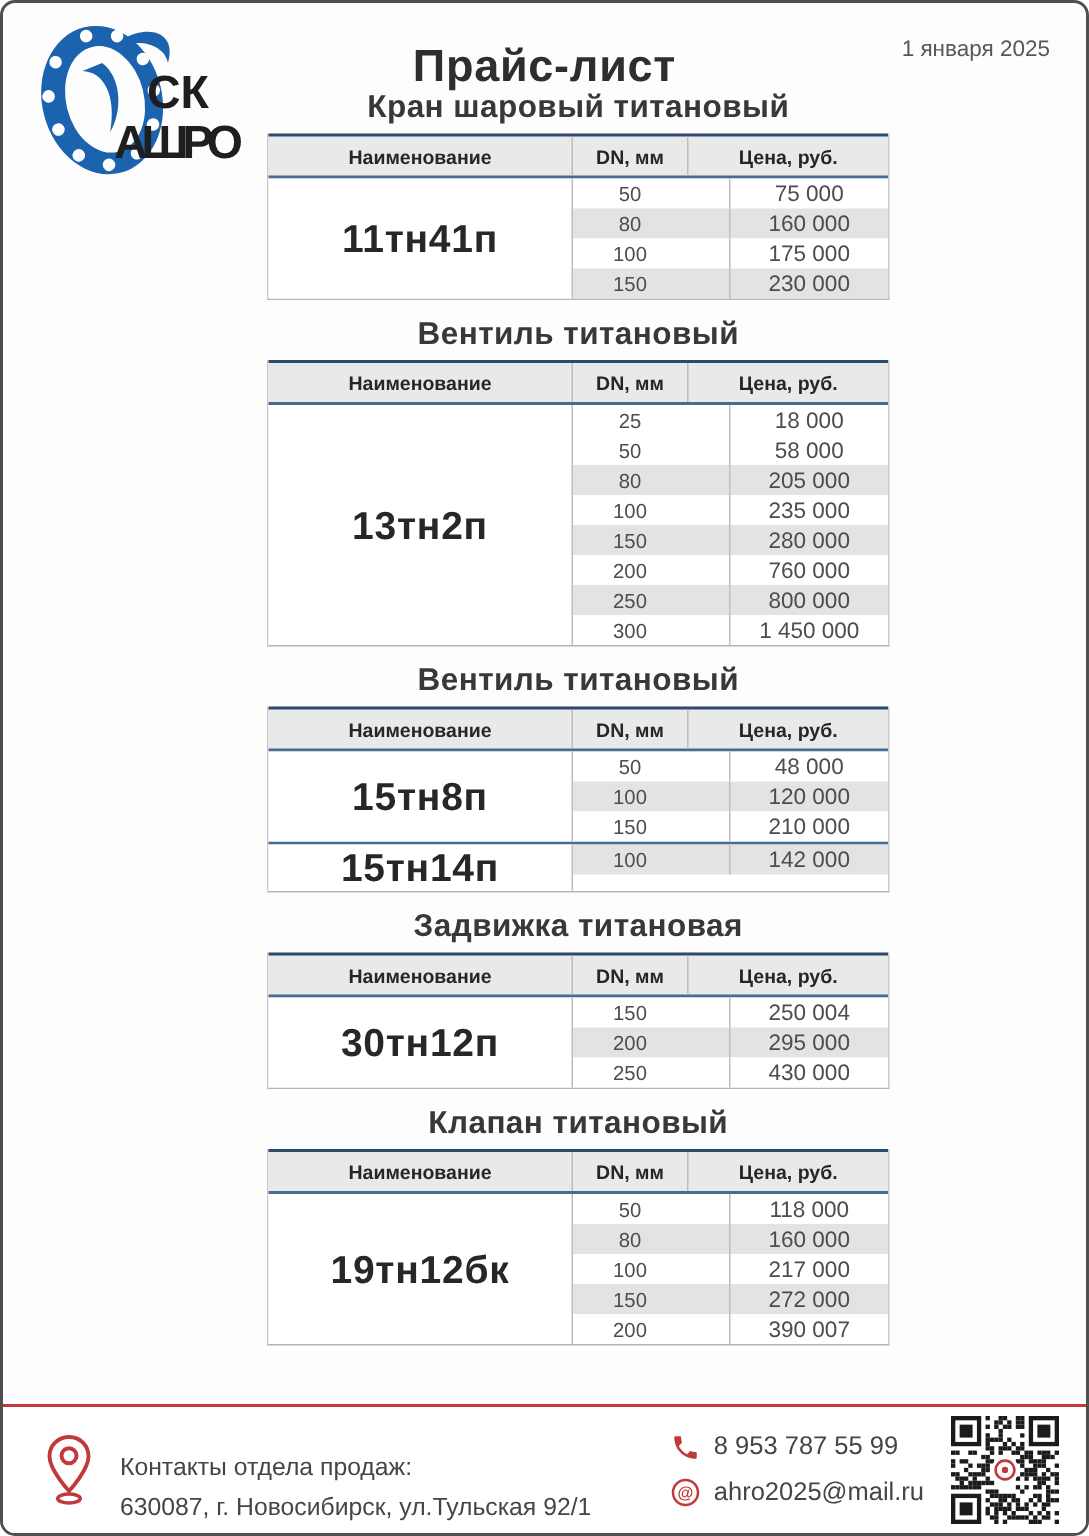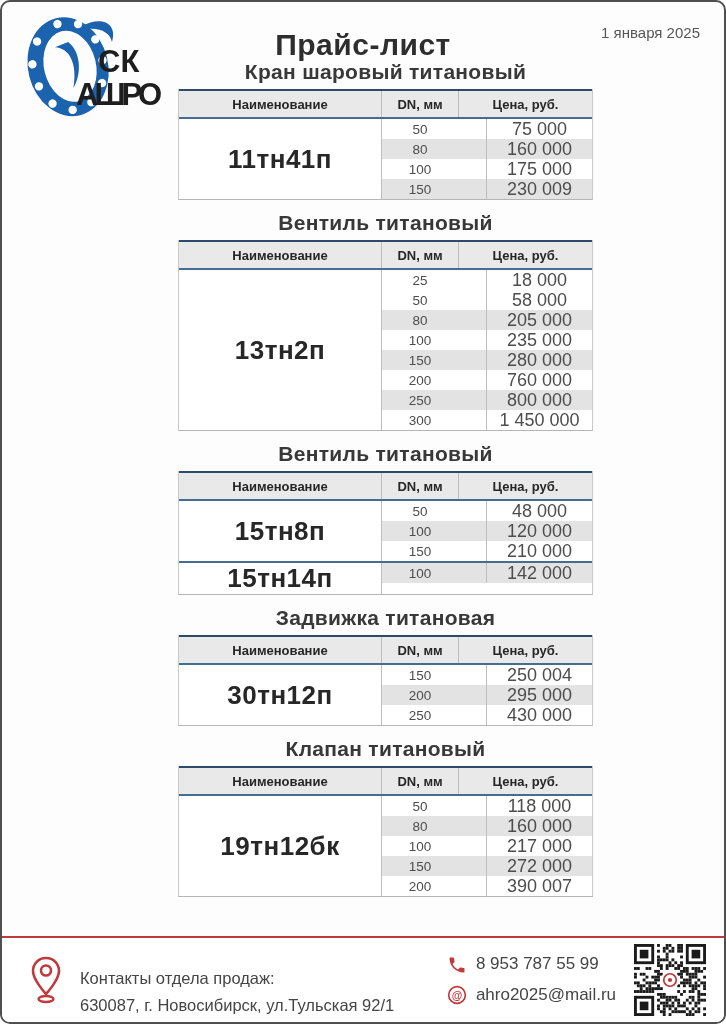--- a/index.html
+++ b/index.html
@@ -35,21 +35,21 @@
   .product-group + .product-group { border-top:2px solid #476c93; }
   .name-cell {
     width:203px; border-right:1px solid #bdbdbd; background:#fff;
     display:flex; align-items:center; justify-content:center;
     font-size:26px; font-weight:bold; color:#272727; letter-spacing:0.5px;
   }
   .rows { flex:1; display:flex; flex-direction:column; }
   .data-row { display:flex; height:20px; background:#fff; }
   .data-row.alt { background:#e3e3e3; }
   .dn-cell { width:76px; display:flex; align-items:center; justify-content:center; font-size:13.5px; color:#4d4d4d; }
-  .price-cell { flex:1; border-left:1px solid #bdbdbd; display:flex; align-items:center; justify-content:center; font-size:18px; color:#4d4d4d;margin-left:28px; }
+  .price-cell { flex:1; border-left:1px solid #bdbdbd; display:flex; align-items:center; justify-content:center; font-size:15px; color:#4d4d4d;margin-left:28px; }
   
   .footer {
     position:absolute; left:0; right:0; bottom:0; height:86px; background:#fff;
     border-top:2px solid #c0393b; display:flex; align-items:center; padding:6px 18px 6px 26px;
   }
   .pin-wrap { width:36px; height:52px; flex:0 0 auto; margin-right:16px; }
   .addr { font-size:16.5px; color:#454545; line-height:1.65;margin-top:24px; }
   .right-contacts { margin-left:auto; font-size:17px; color:#454545; line-height:1.8; white-space:nowrap; }
   .contact-line { display:flex; align-items:center; gap:9px; }
   .cicon { width:20px; height:20px; flex:0 0 auto; }
@@ -109,21 +109,21 @@
               <div class="data-row alt">
                 <div class="dn-cell">80</div>
                 <div class="price-cell">160 000</div>
               </div>
               <div class="data-row">
                 <div class="dn-cell">100</div>
                 <div class="price-cell">175 000</div>
               </div>
               <div class="data-row alt">
                 <div class="dn-cell">150</div>
-                <div class="price-cell">230 009</div>
+                <div class="price-cell">230 000</div>
               </div>
             </div>
           </div>
         </div>
       </section>
       <section class="section">
         <h2 class="section-title">Вентиль титановый</h2>
         <div class="table">
           <div class="thead">
             <div class="h h-name">Наименование</div>

